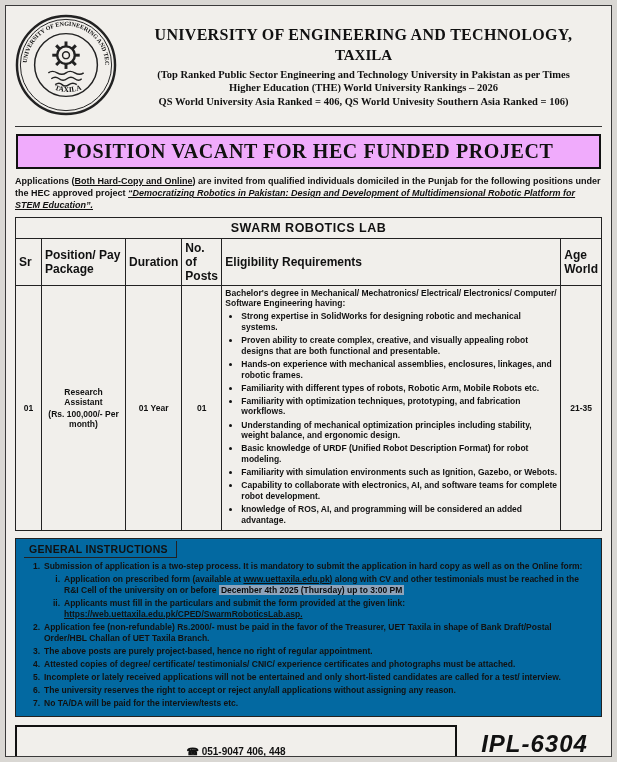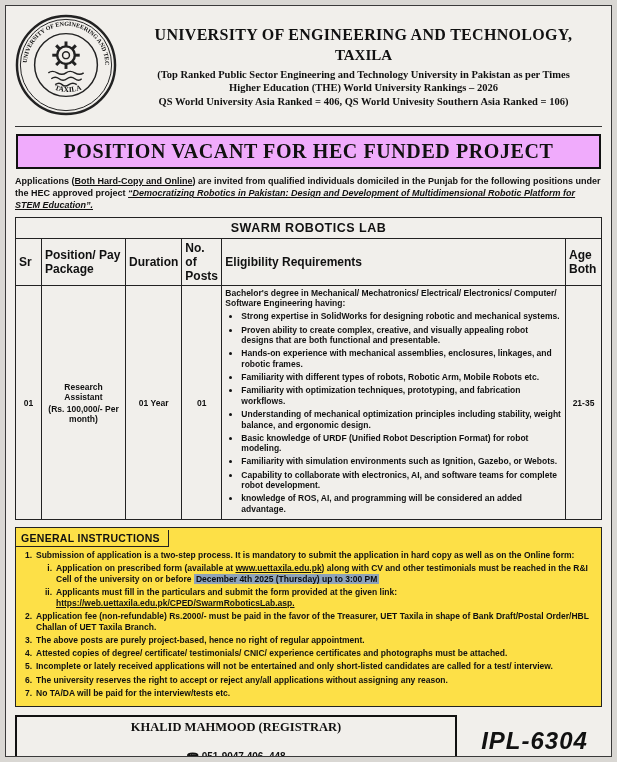--- a/index.html
+++ b/index.html
@@ -84,21 +84,22 @@
   td.c { text-align: center; vertical-align: middle; font-weight: bold; }
   td.elig { vertical-align: top; font-weight: bold; }
   .elig-intro { font-weight: bold; margin-bottom: 3px; }
   ul.elig-list { margin: 0 0 0 2px; padding-left: 14px; }
   ul.elig-list li { margin-bottom: 2.5px; line-height: 1.25; }
   .pay { display: block; margin-top: 2px; }
   
   .inst {
     border: 1px solid #222;
     margin-top: 7px;
-    background: #fde047;
+    background: #0369a1;
+    padding-left: 8px;
   }
   .inst-title {
     display: inline-block;
     border: 1px solid #222;
     border-left: none; border-top: none;
     font-weight: bold;
     font-size: 10.5px;
     padding: 2px 8px 2px 5px;
     letter-spacing: .3px;
   }
@@ -206,21 +207,21 @@
     <tbody>
       <tr>
         <td class="lab-title" colspan="6">SWARM ROBOTICS LAB</td>
       </tr>
       <tr>
         <th style="width:26px">Sr</th>
         <th style="width:84px">Position/ Pay Package</th>
         <th style="width:52px">Duration</th>
         <th style="width:40px">No. of Posts</th>
         <th>Eligibility Requirements</th>
-        <th style="width:36px">Age Both</th>
+        <th style="width:36px">Age World</th>
       </tr>
       <tr>
         <td class="c">01</td>
         <td class="c">
           <span>Research Assistant</span>
           <span class="pay">(Rs. 100,000/- Per month)</span>
         </td>
         <td class="c">01 Year</td>
         <td class="c">01</td>
         <td class="elig">
@@ -289,21 +290,20 @@
       <div class="item">
         <span class="num">7.</span>
         <span class="txt">No TA/DA will be paid for the interview/tests etc.</span>
       </div>
 
     </div>
   </div>
 
   <div class="footer">
     <div class="footer-box">
-      <div class="registrar">KHALID MAHMOOD (REGISTRAR)</div>
       <div class="phone">
         <span>☎</span>
         <span>051-9047 406, 448</span>
       </div>
     </div>
     <div class="ipl">IPL-6304</div>
   </div>
 
 </div>
 

